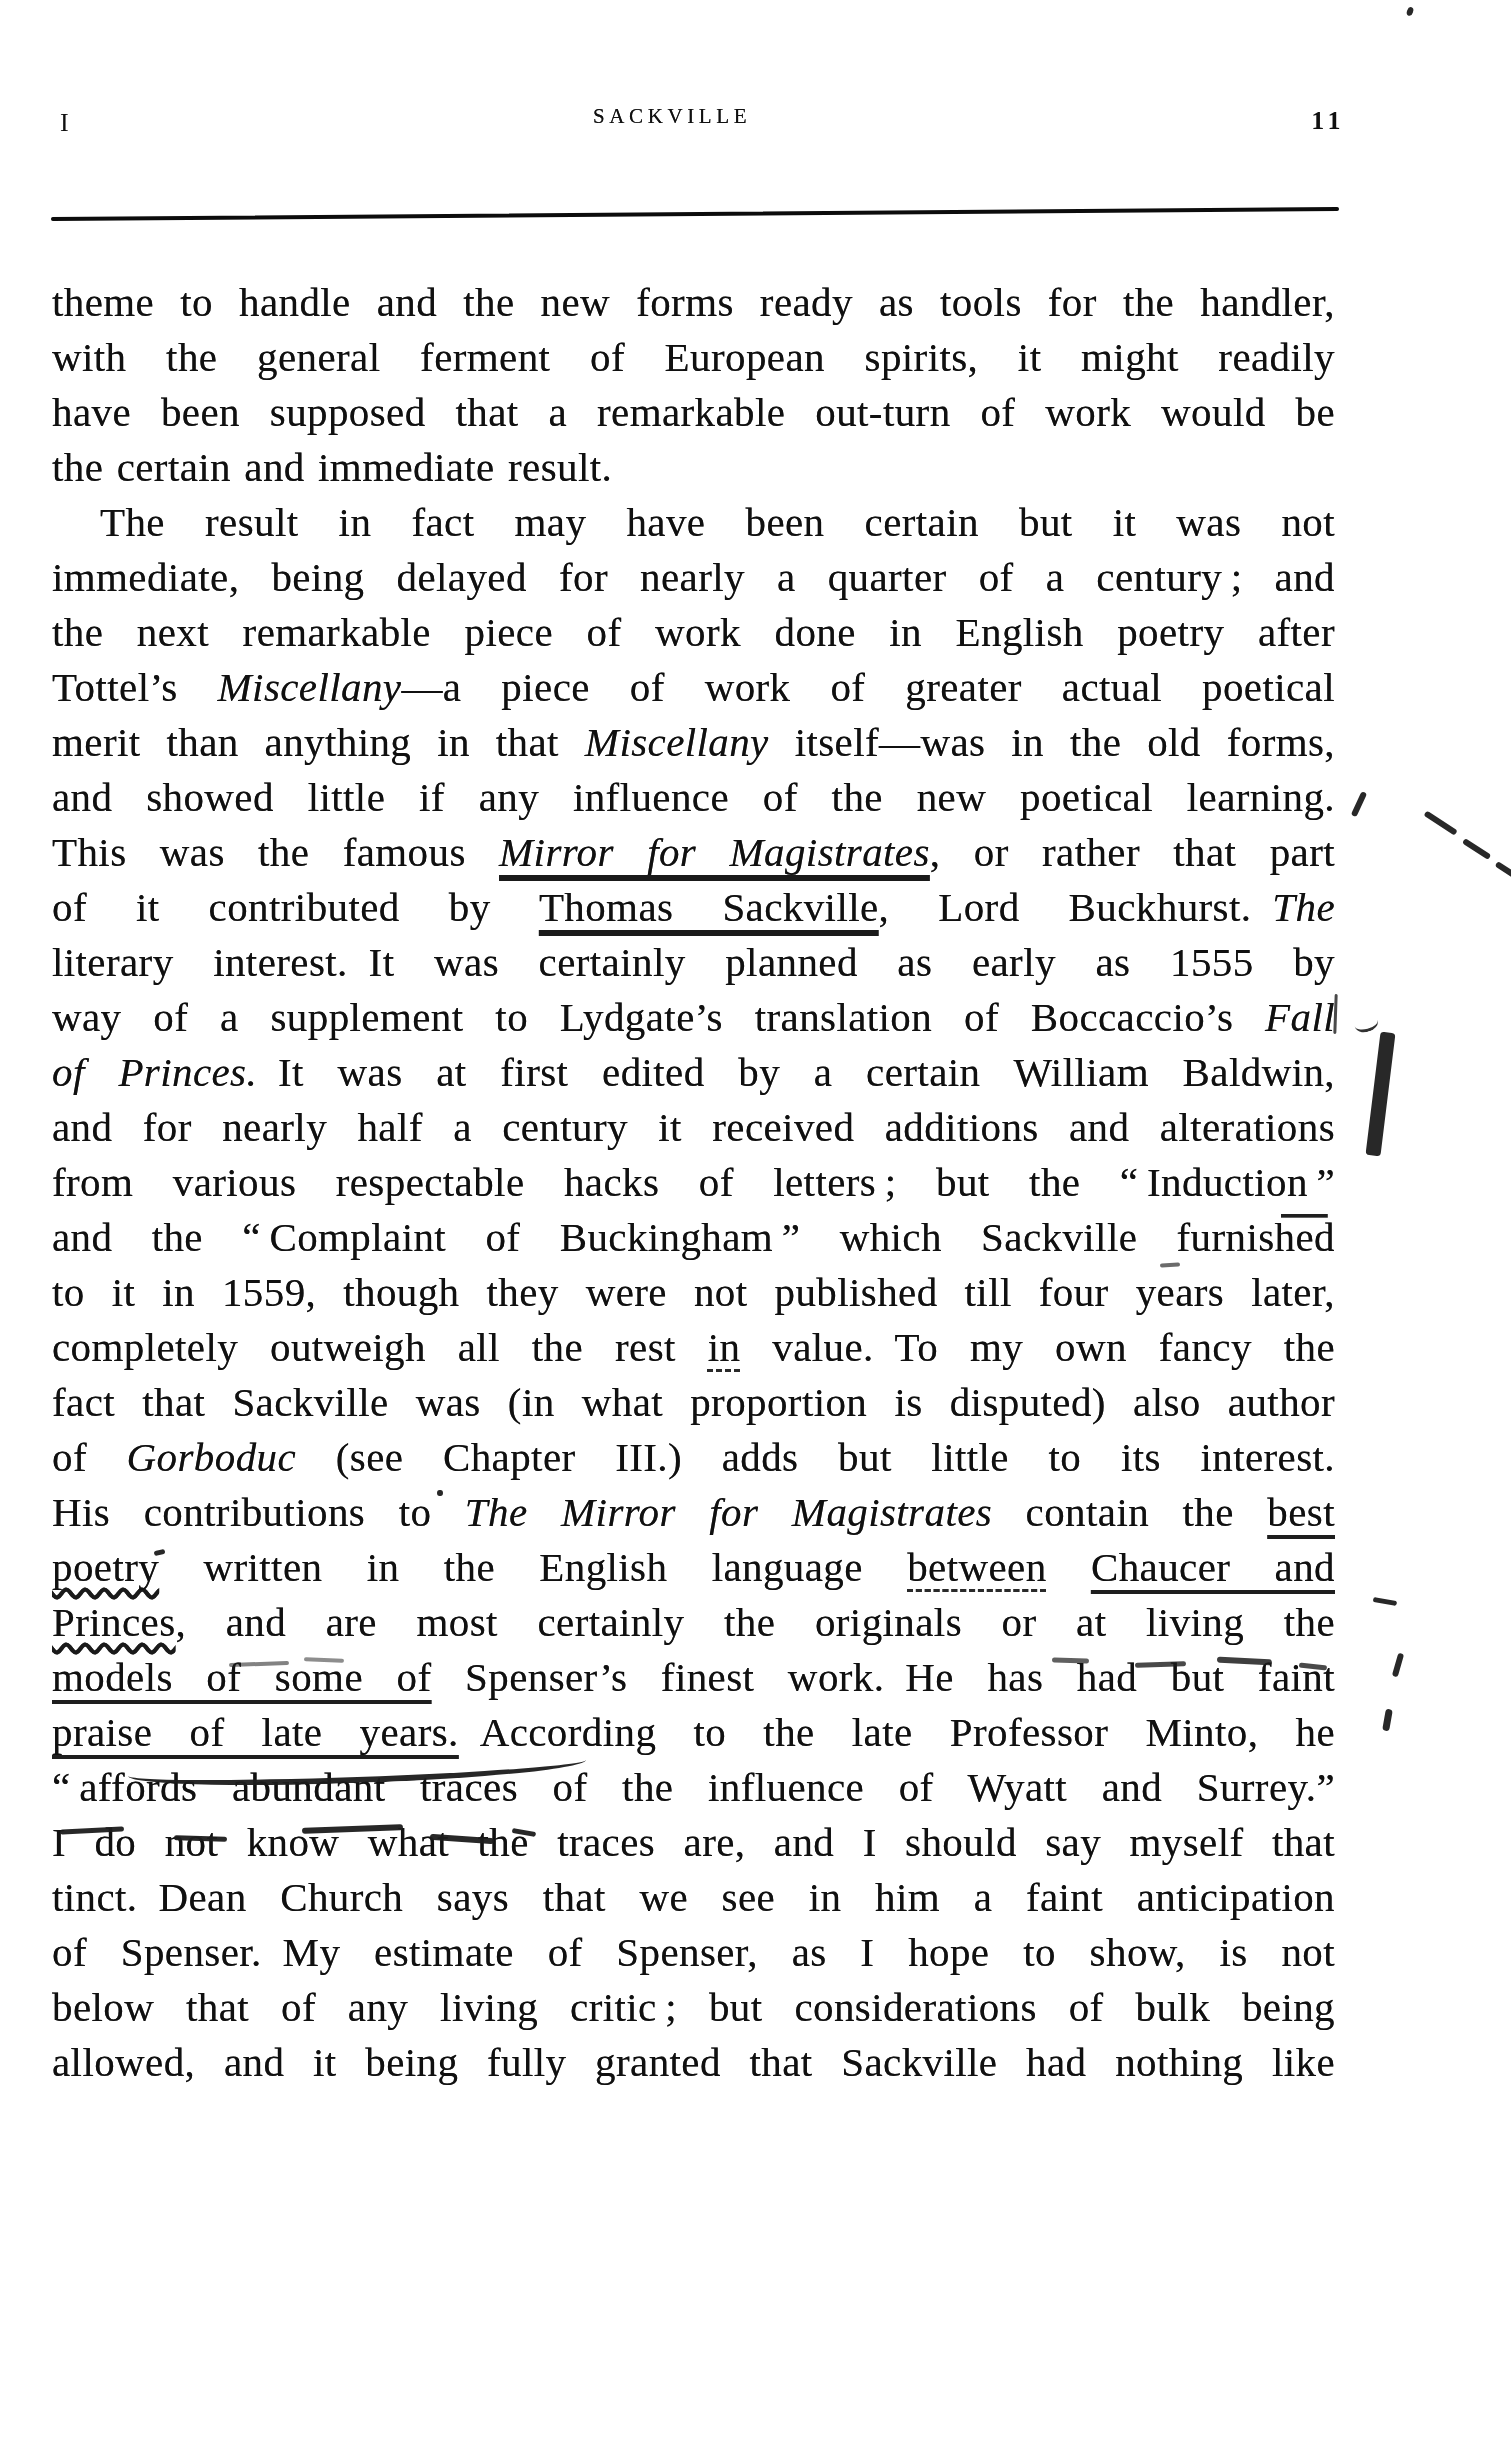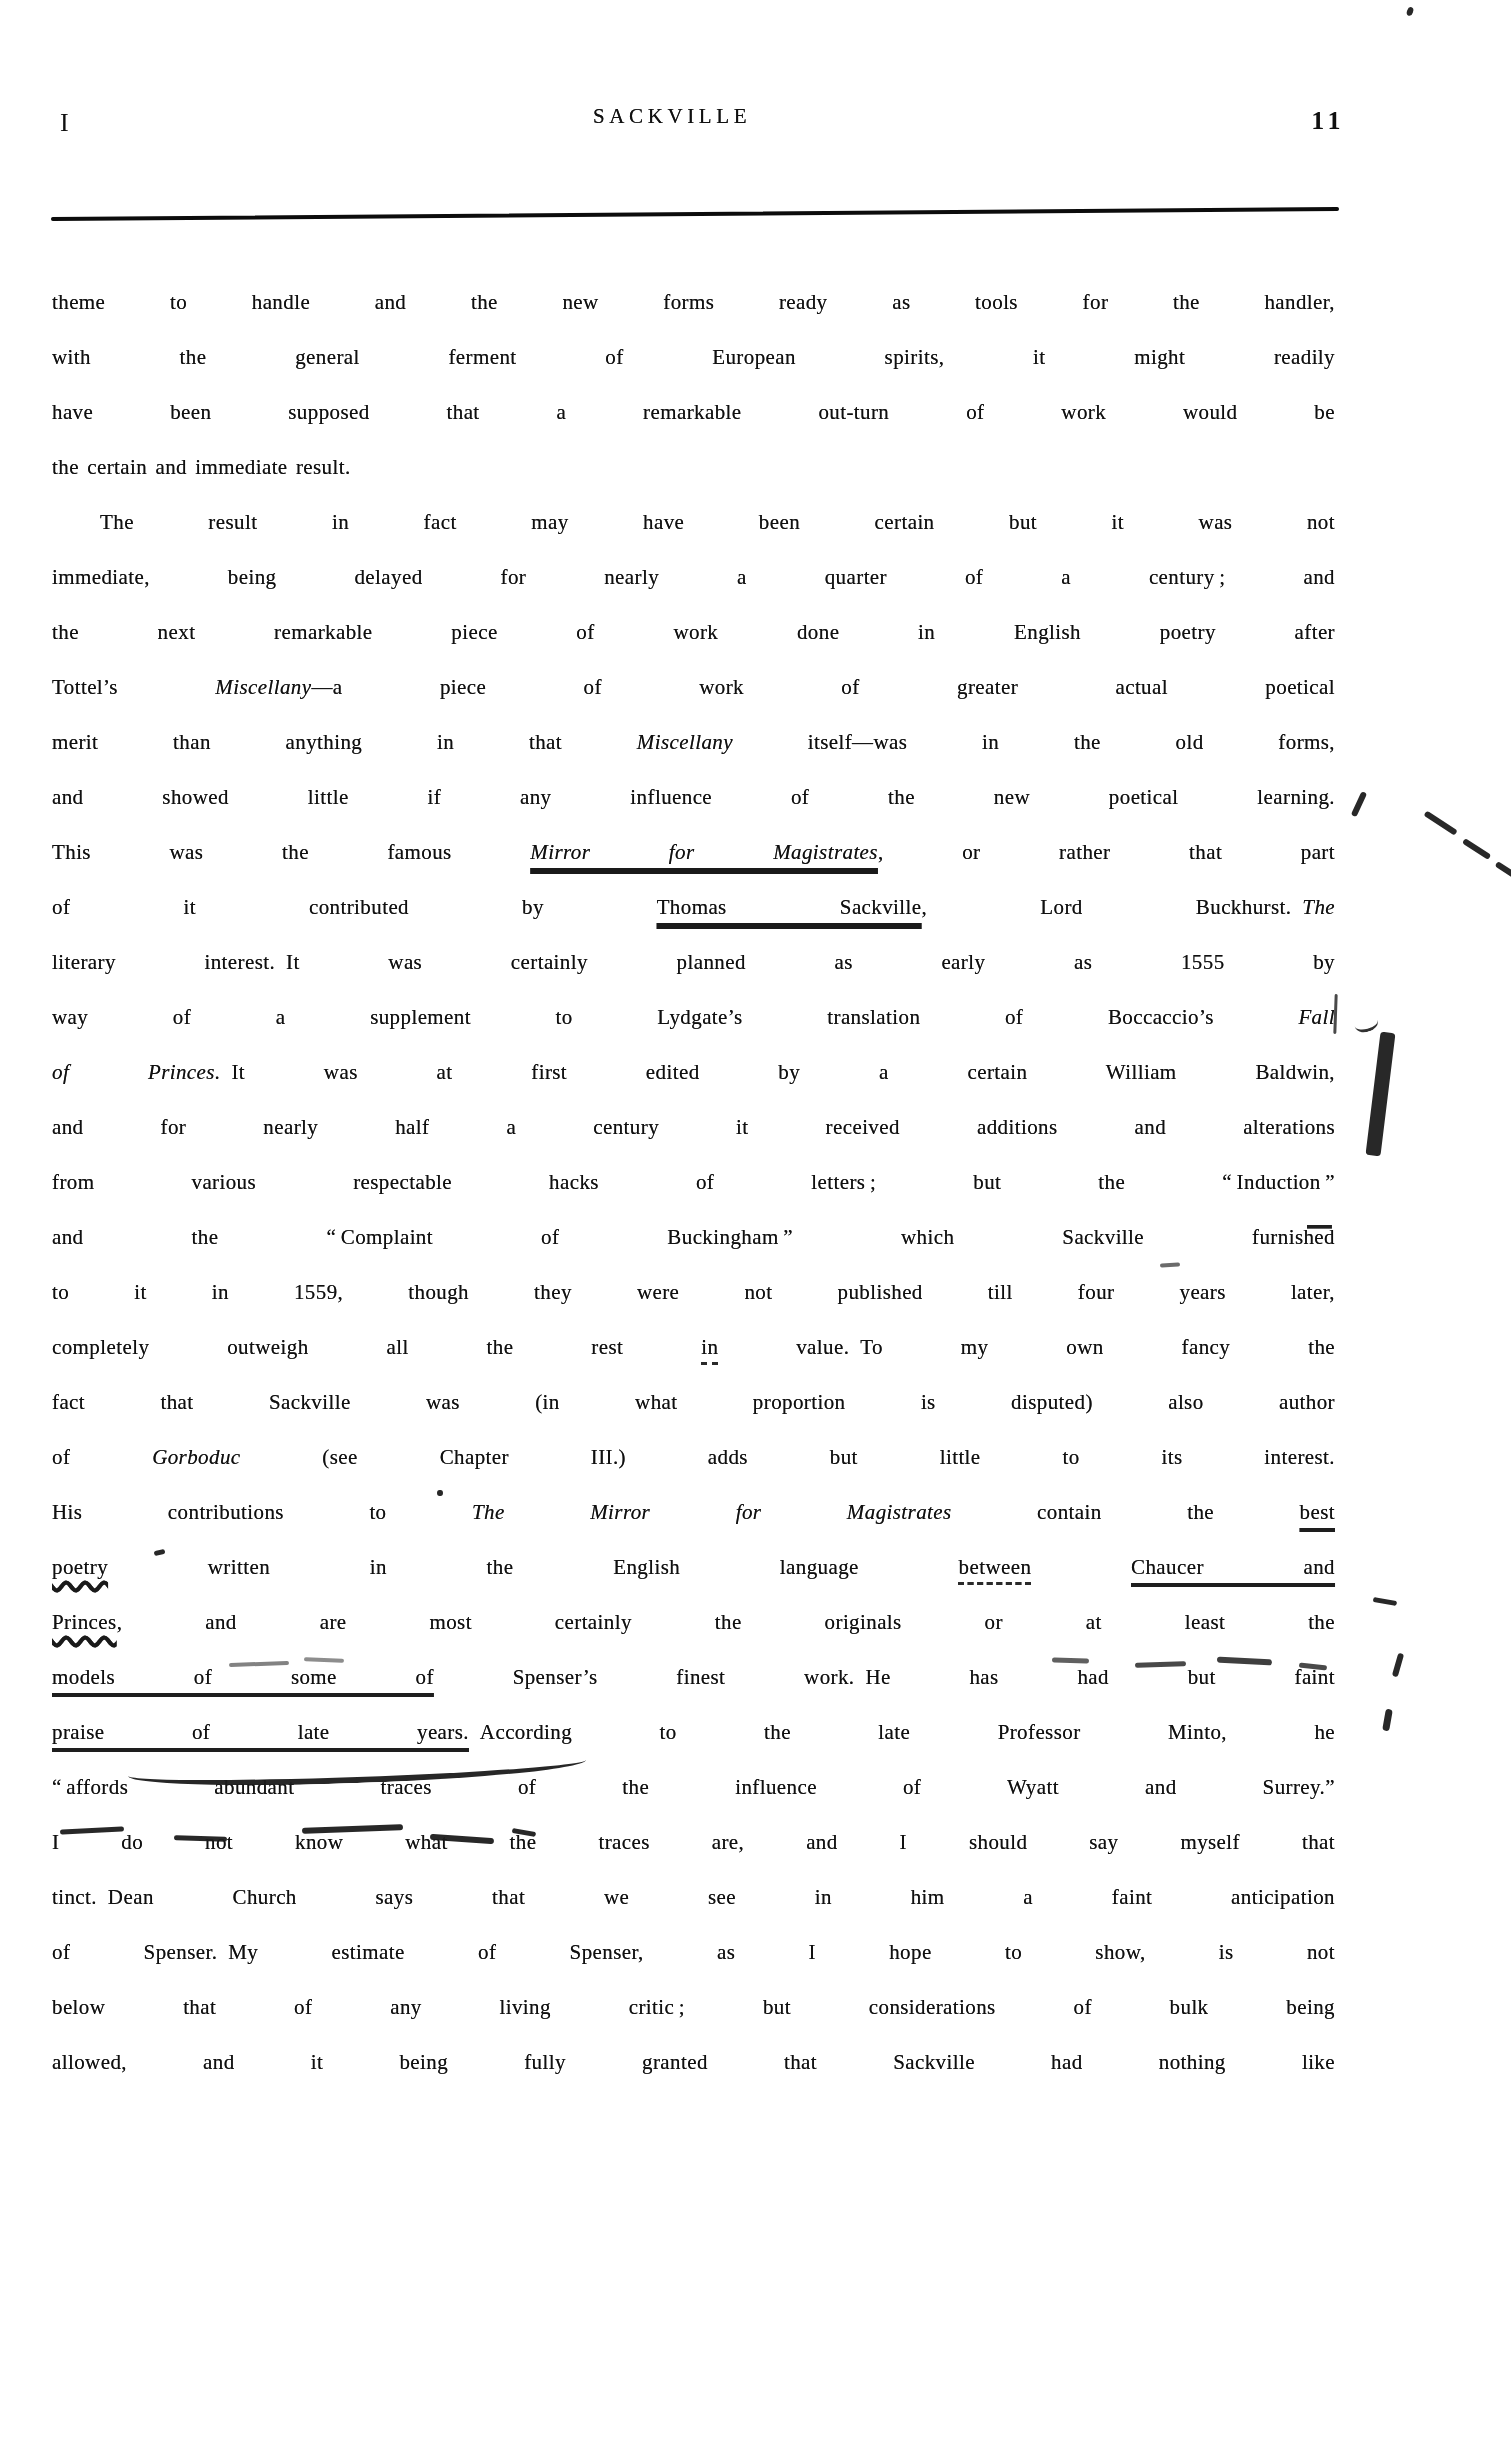--- a/index.html
+++ b/index.html
@@ -26,21 +26,21 @@
     font-size:26px;letter-spacing:4.6px;font-weight:bold;
   }
   .header-rule{
     position:absolute;left:51px;top:212px;width:1288px;height:3.7px;
     background:#0c0c0c;border-radius:1.8px;
     transform:rotate(-0.45deg);
   }
   
   .body-text{
     position:absolute;left:52px;top:275px;width:1283px;
-    font-size:21px;line-height:55px;
+    font-size:41px;line-height:55px;
     letter-spacing:0.4px;word-spacing:2.7px;
     text-shadow:0 0 0.5px rgba(0,0,0,.65);
   }
   .line{
     text-align:justify;
     text-align-last:justify;
     white-space:normal;
     height:55px;
   }
   .line.last-left{text-align-last:left;}
@@ -93,21 +93,21 @@
       <div class="line"><span class="run it">of Princes.</span><span class="run"> It was at first edited by a certain William Baldwin,</span></div>
       <div class="line"><span class="run">and for nearly half a century it received additions and alterations</span></div>
       <div class="line"><span class="run">from various respectable hacks of letters ; but the “ Induction ”</span></div>
       <div class="line"><span class="run">and the “ Complaint of Buckingham ” which Sackville furnis</span><span class="run po">hed</span></div>
       <div class="line"><span class="run">to it in 1559, though they were not published till four years later,</span></div>
       <div class="line"><span class="run">completely outweigh all the rest </span><span class="run u-dash">in</span><span class="run"> value. To my own fancy the</span></div>
       <div class="line"><span class="run">fact that Sackville was (in what proportion is disputed) also author</span></div>
       <div class="line"><span class="run">of </span><span class="run it">Gorboduc</span><span class="run"> (see Chapter III.) adds but little to its interest.</span></div>
       <div class="line"><span class="run">His contributions to </span><span class="run it">The Mirror for Magistrates</span><span class="run"> contain the </span><span class="run u-solid">best</span></div>
       <div class="line"><span class="run u-wavyheavy">poetry</span><span class="run"> written in the English language </span><span class="run u-dash">between</span><span class="run"> </span><span class="run u-solid">Chaucer and</span></div>
-      <div class="line"><span class="run u-wavyheavy">Princes</span><span class="run">, and are most certainly the originals or at least the</span></div>
+      <div class="line"><span class="run u-wavyheavy">Princes</span><span class="run">, and are most certainly the originals or at living the</span></div>
       <div class="line"><span class="run u-solid">models of some of</span><span class="run"> Spenser’s finest work. He has had but faint</span></div>
       <div class="line"><span class="run u-solid">praise of late years.</span><span class="run"> According to the late Professor Minto, he</span></div>
       <div class="line"><span class="run">“ affords abundant traces of the influence of Wyatt and Surrey.”</span></div>
       <div class="line"><span class="run">I do not know what the traces are, and I should say myself that</span></div>
       <div class="line"><span class="run">tinct. Dean Church says that we see in him a faint anticipation</span></div>
       <div class="line"><span class="run">of Spenser. My estimate of Spenser, as I hope to show, is not</span></div>
       <div class="line"><span class="run">below that of any living critic ; but considerations of bulk being</span></div>
       <div class="line"><span class="run">allowed, and it being fully granted that Sackville had nothing like</span></div>
     </div>
 

